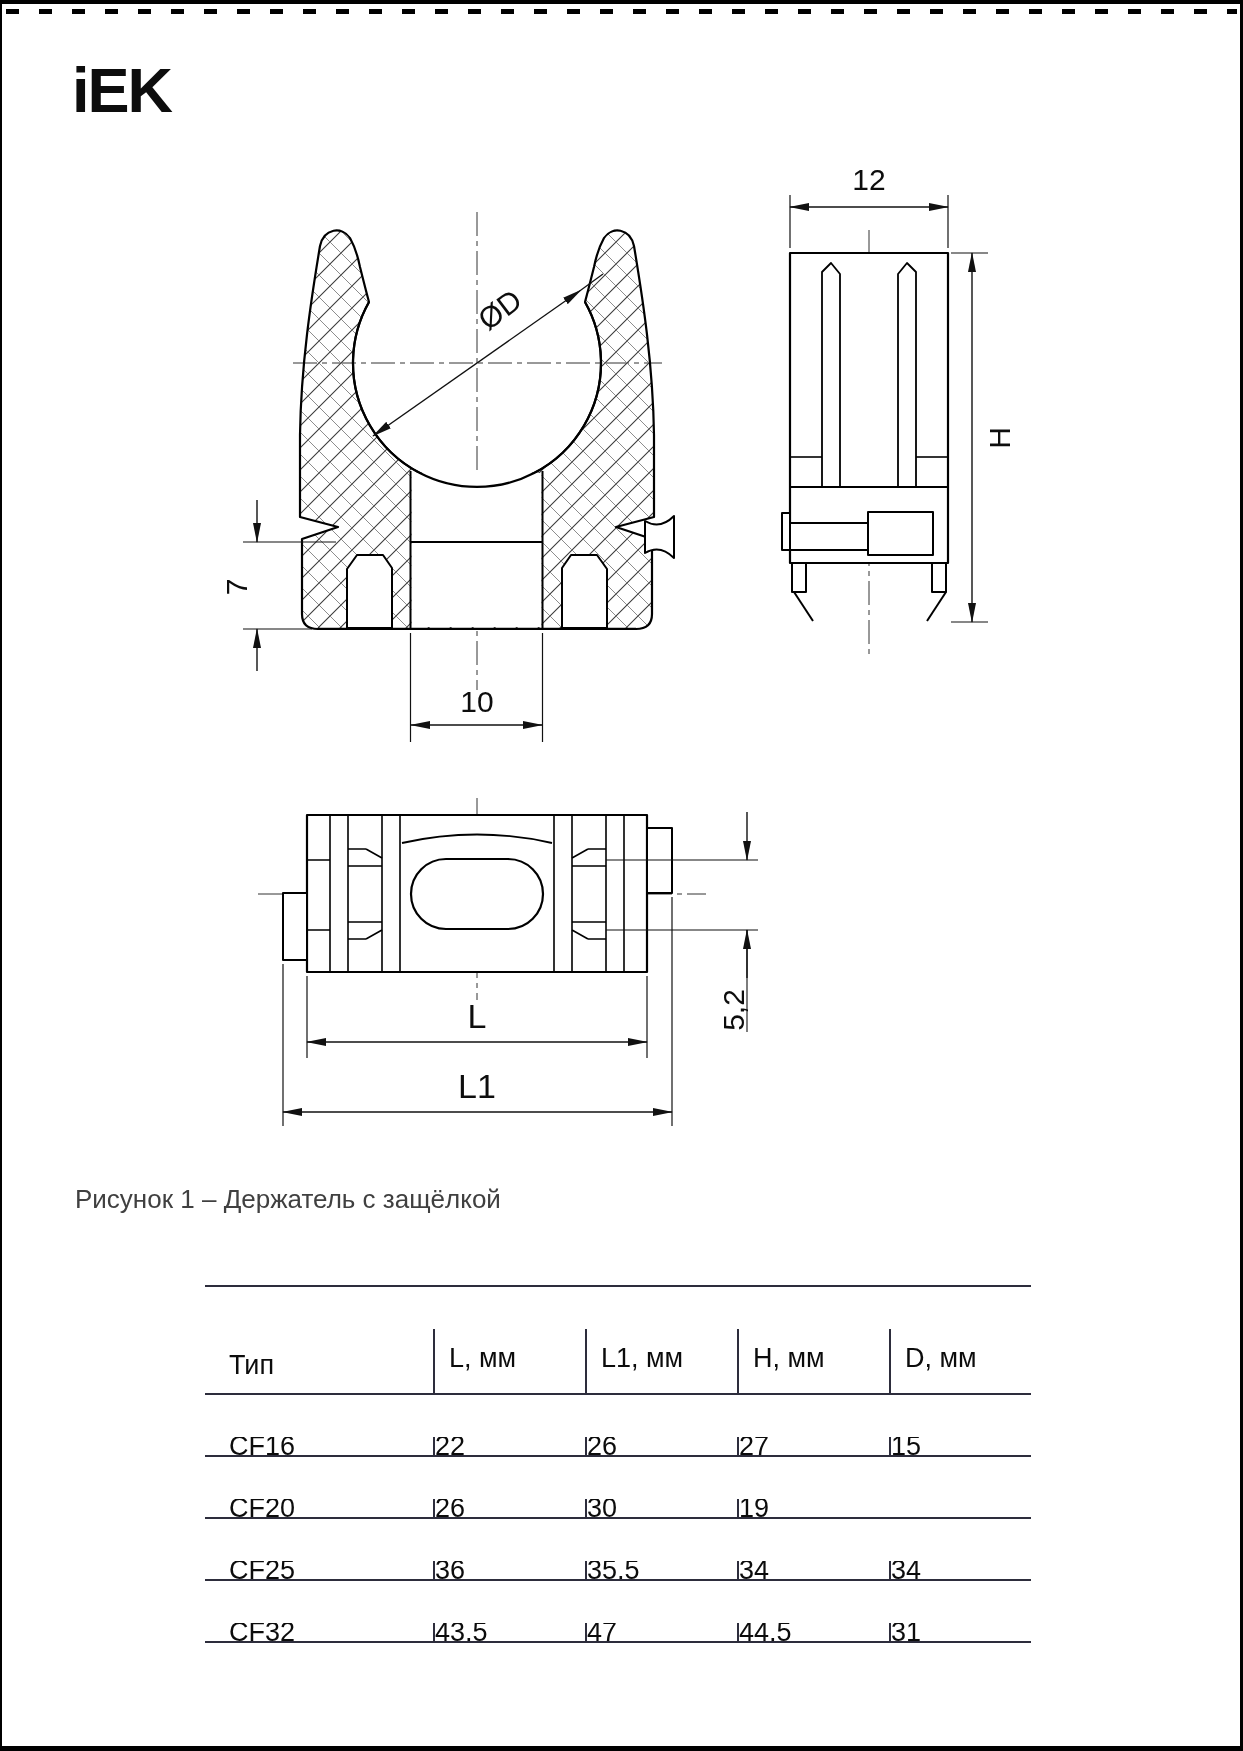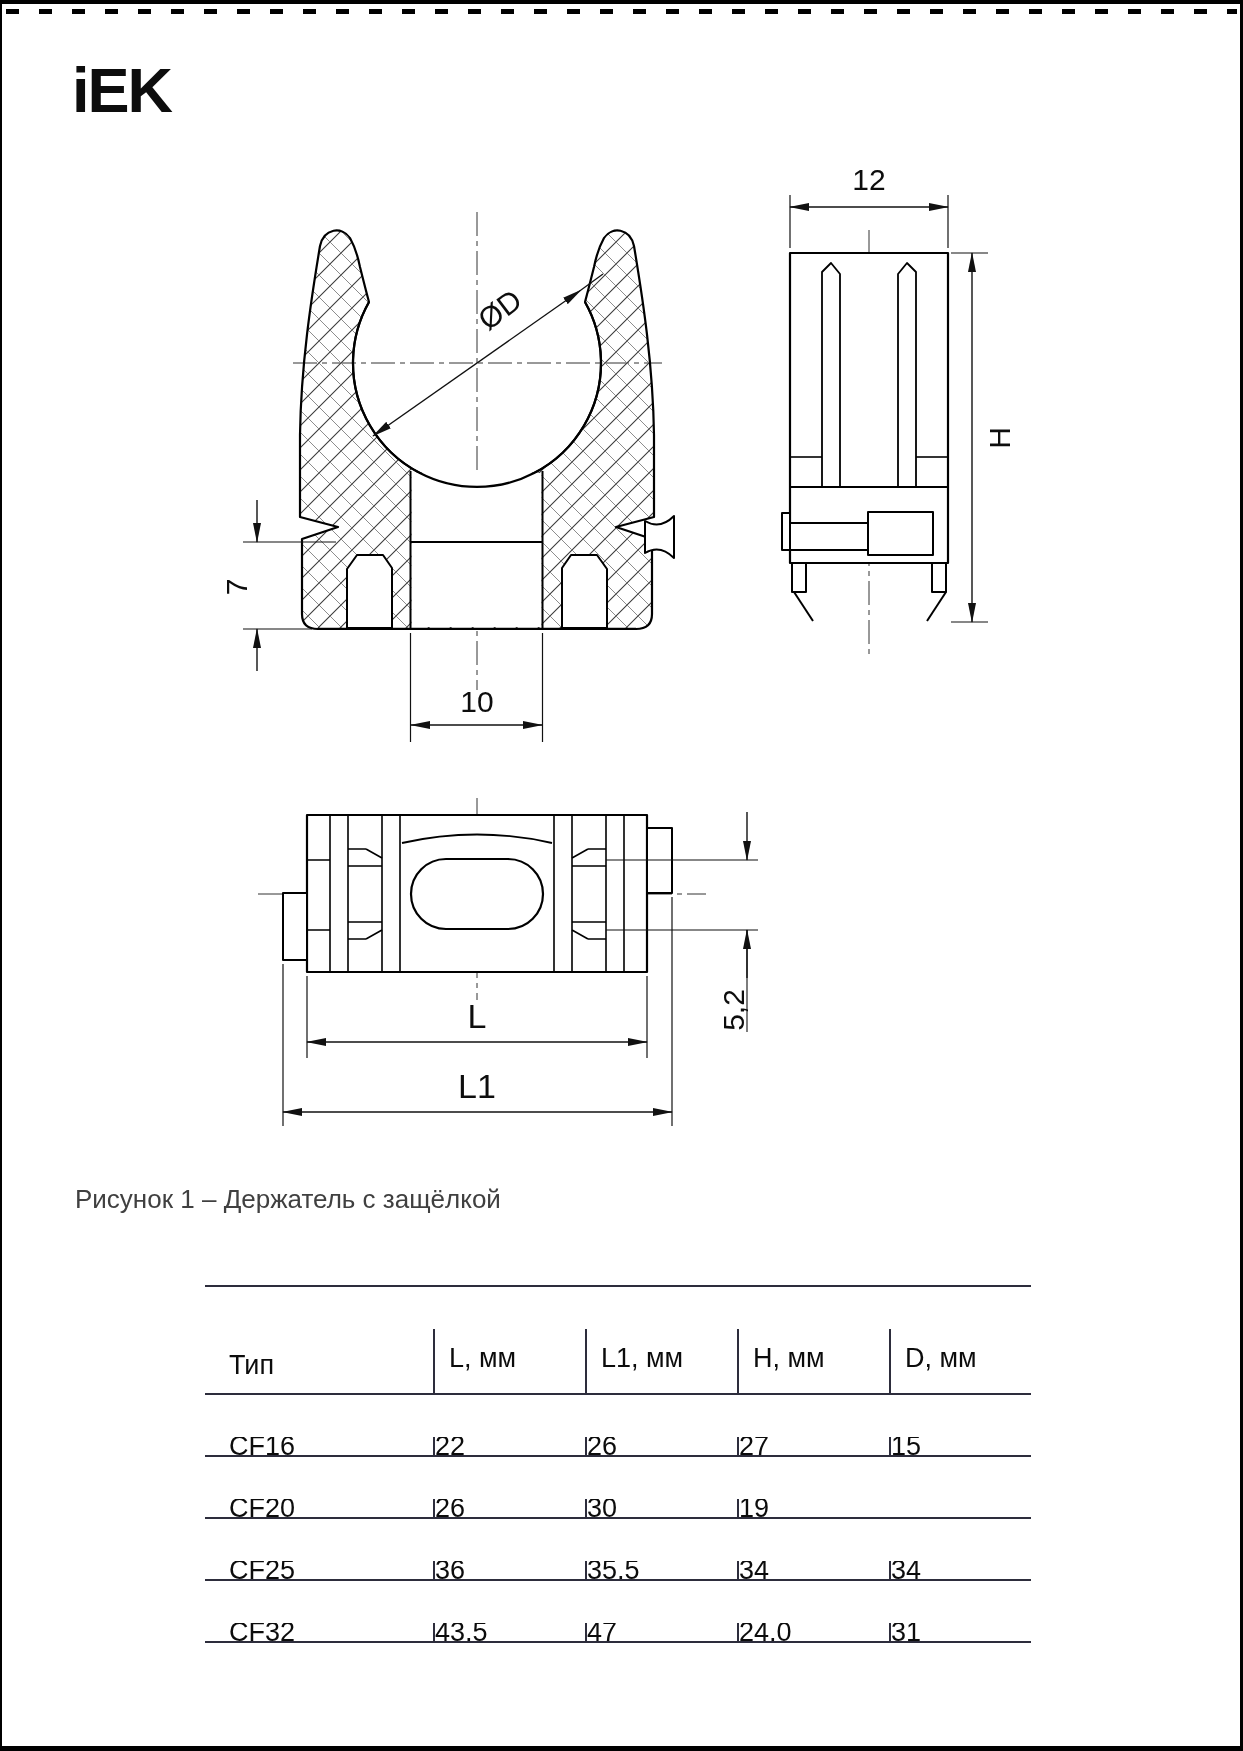--- a/index.html
+++ b/index.html
@@ -192,18 +192,18 @@
       <div class="td c0">CF25</div>
       <div class="td c1">36</div>
       <div class="td c2">35,5</div>
       <div class="td c3">34</div>
       <div class="td c4">34</div>
     </div>
     <div class="tr data">
       <div class="td c0">CF32</div>
       <div class="td c1">43,5</div>
       <div class="td c2">47</div>
-      <div class="td c3">24,0</div>
+      <div class="td c3">44,5</div>
       <div class="td c4">31</div>
     </div>
   </div>
 
 </div>
 
 </body></html>

